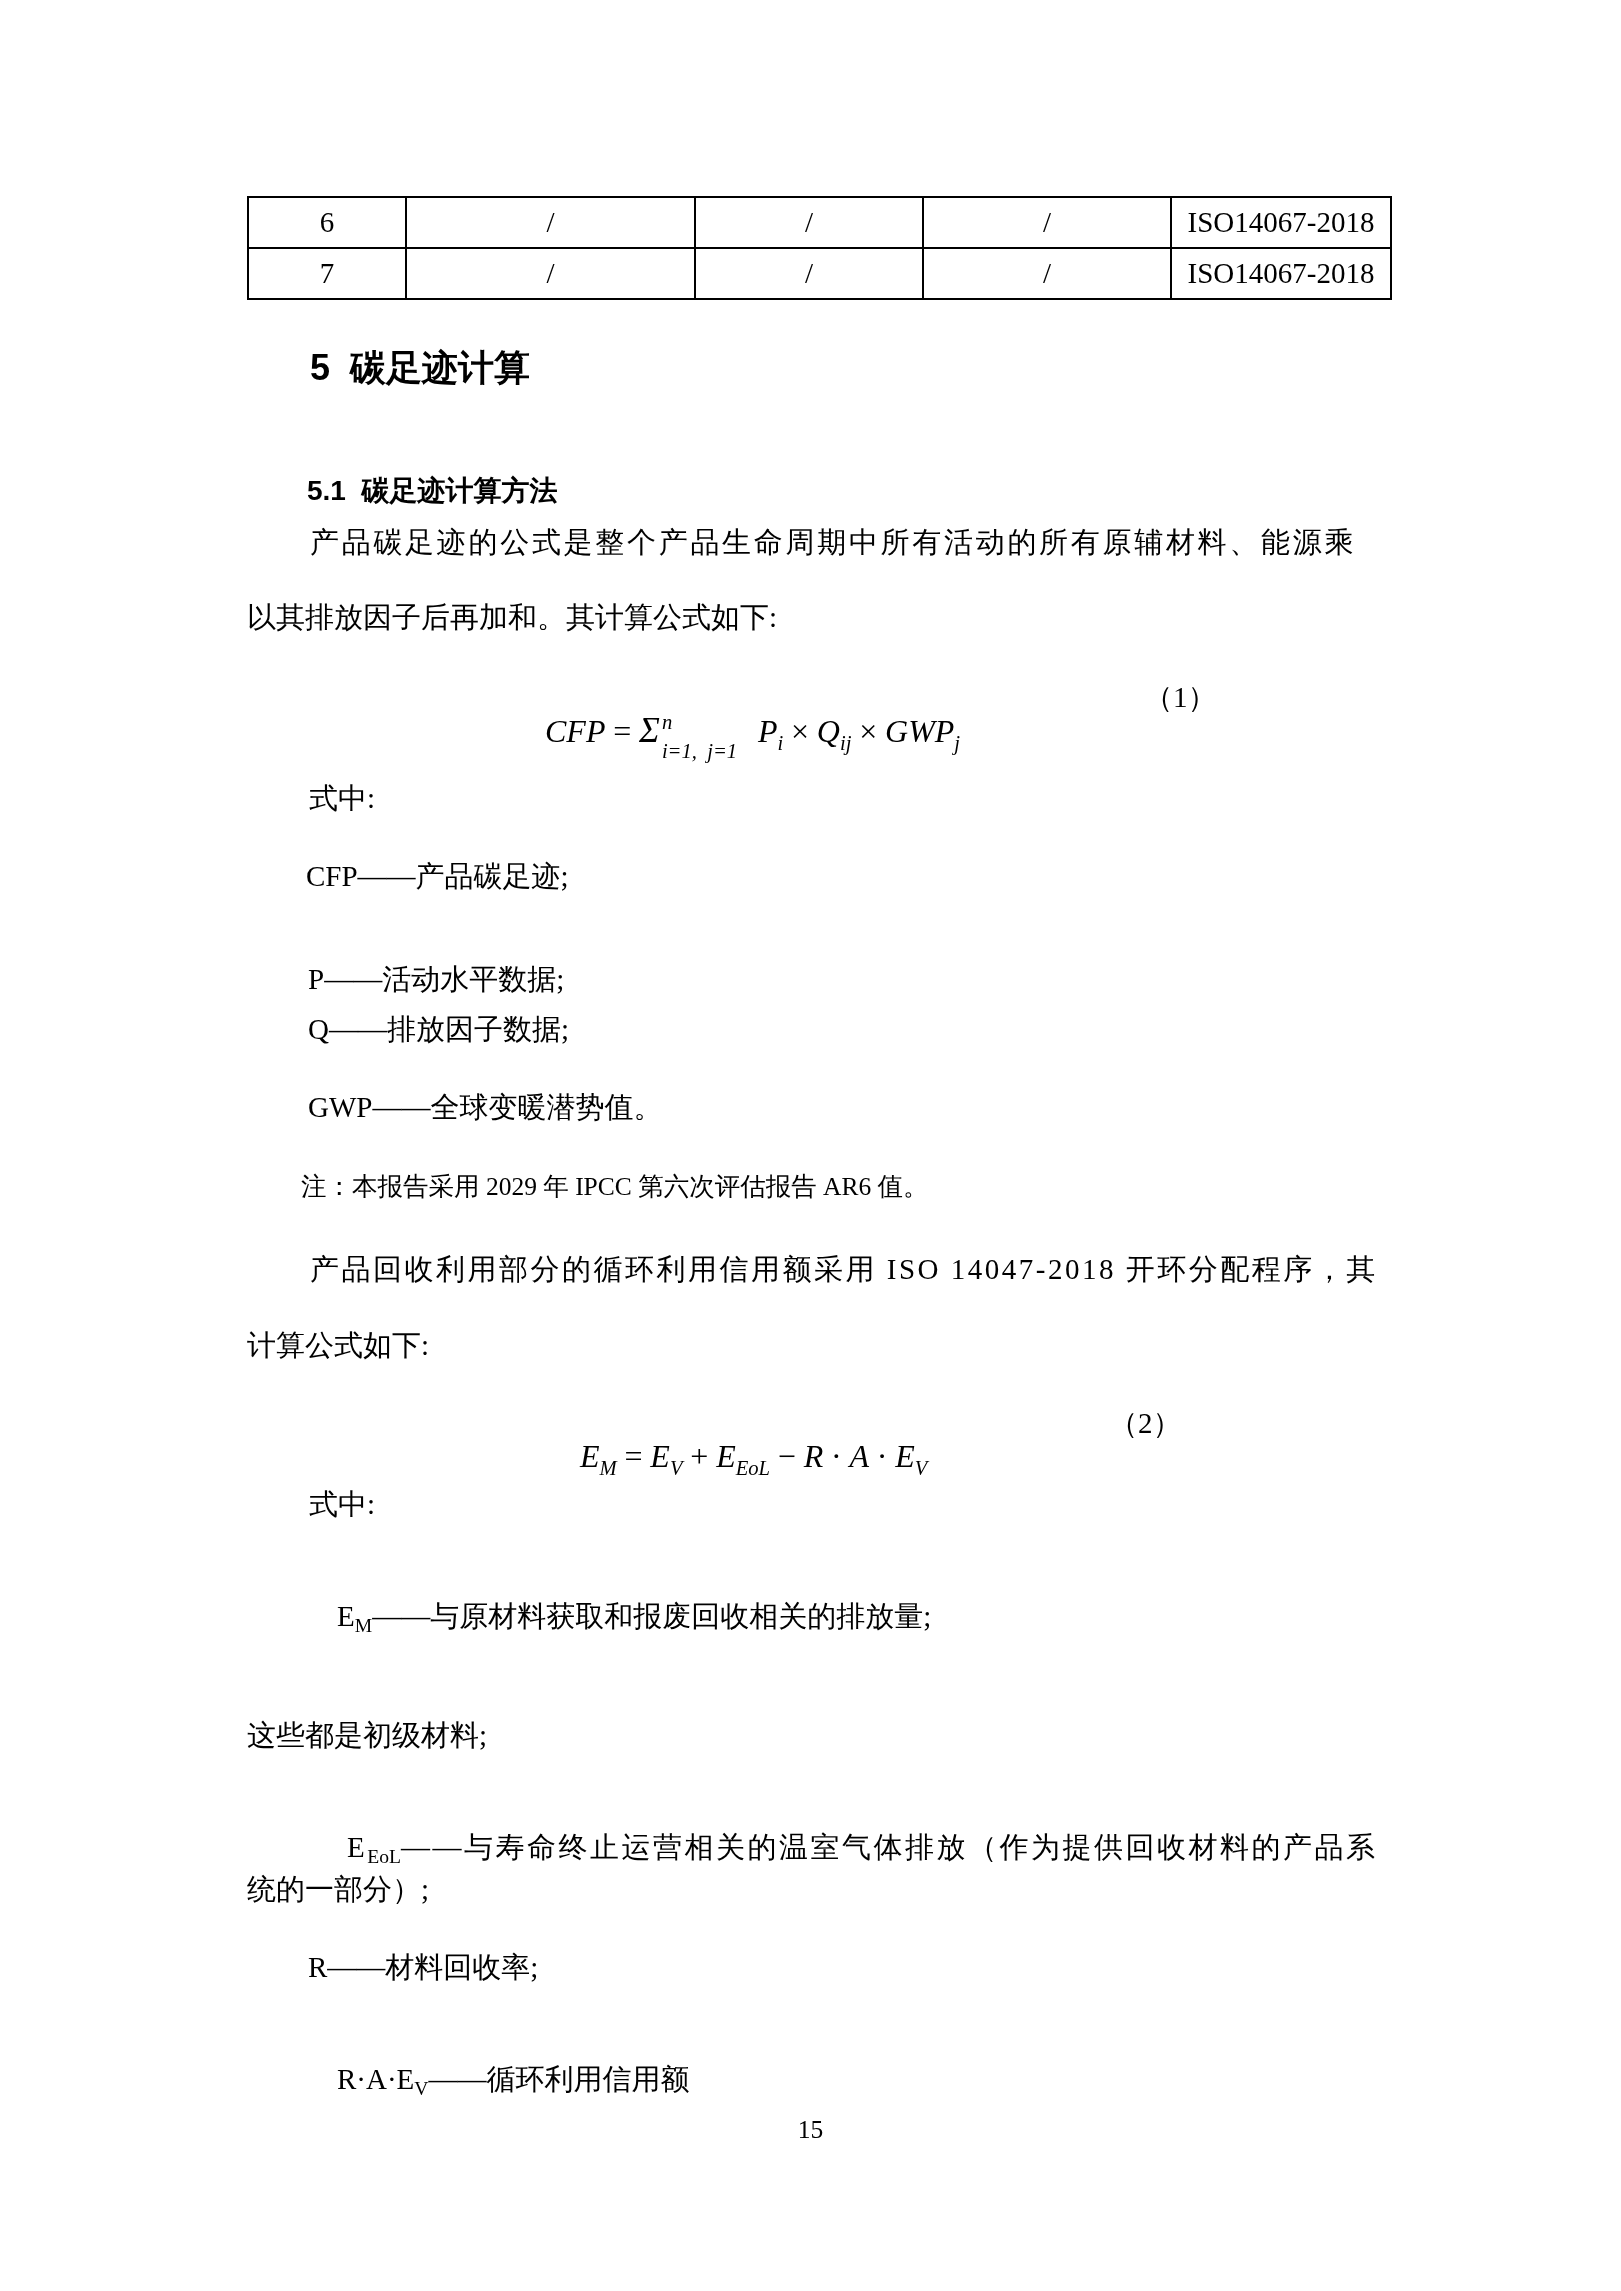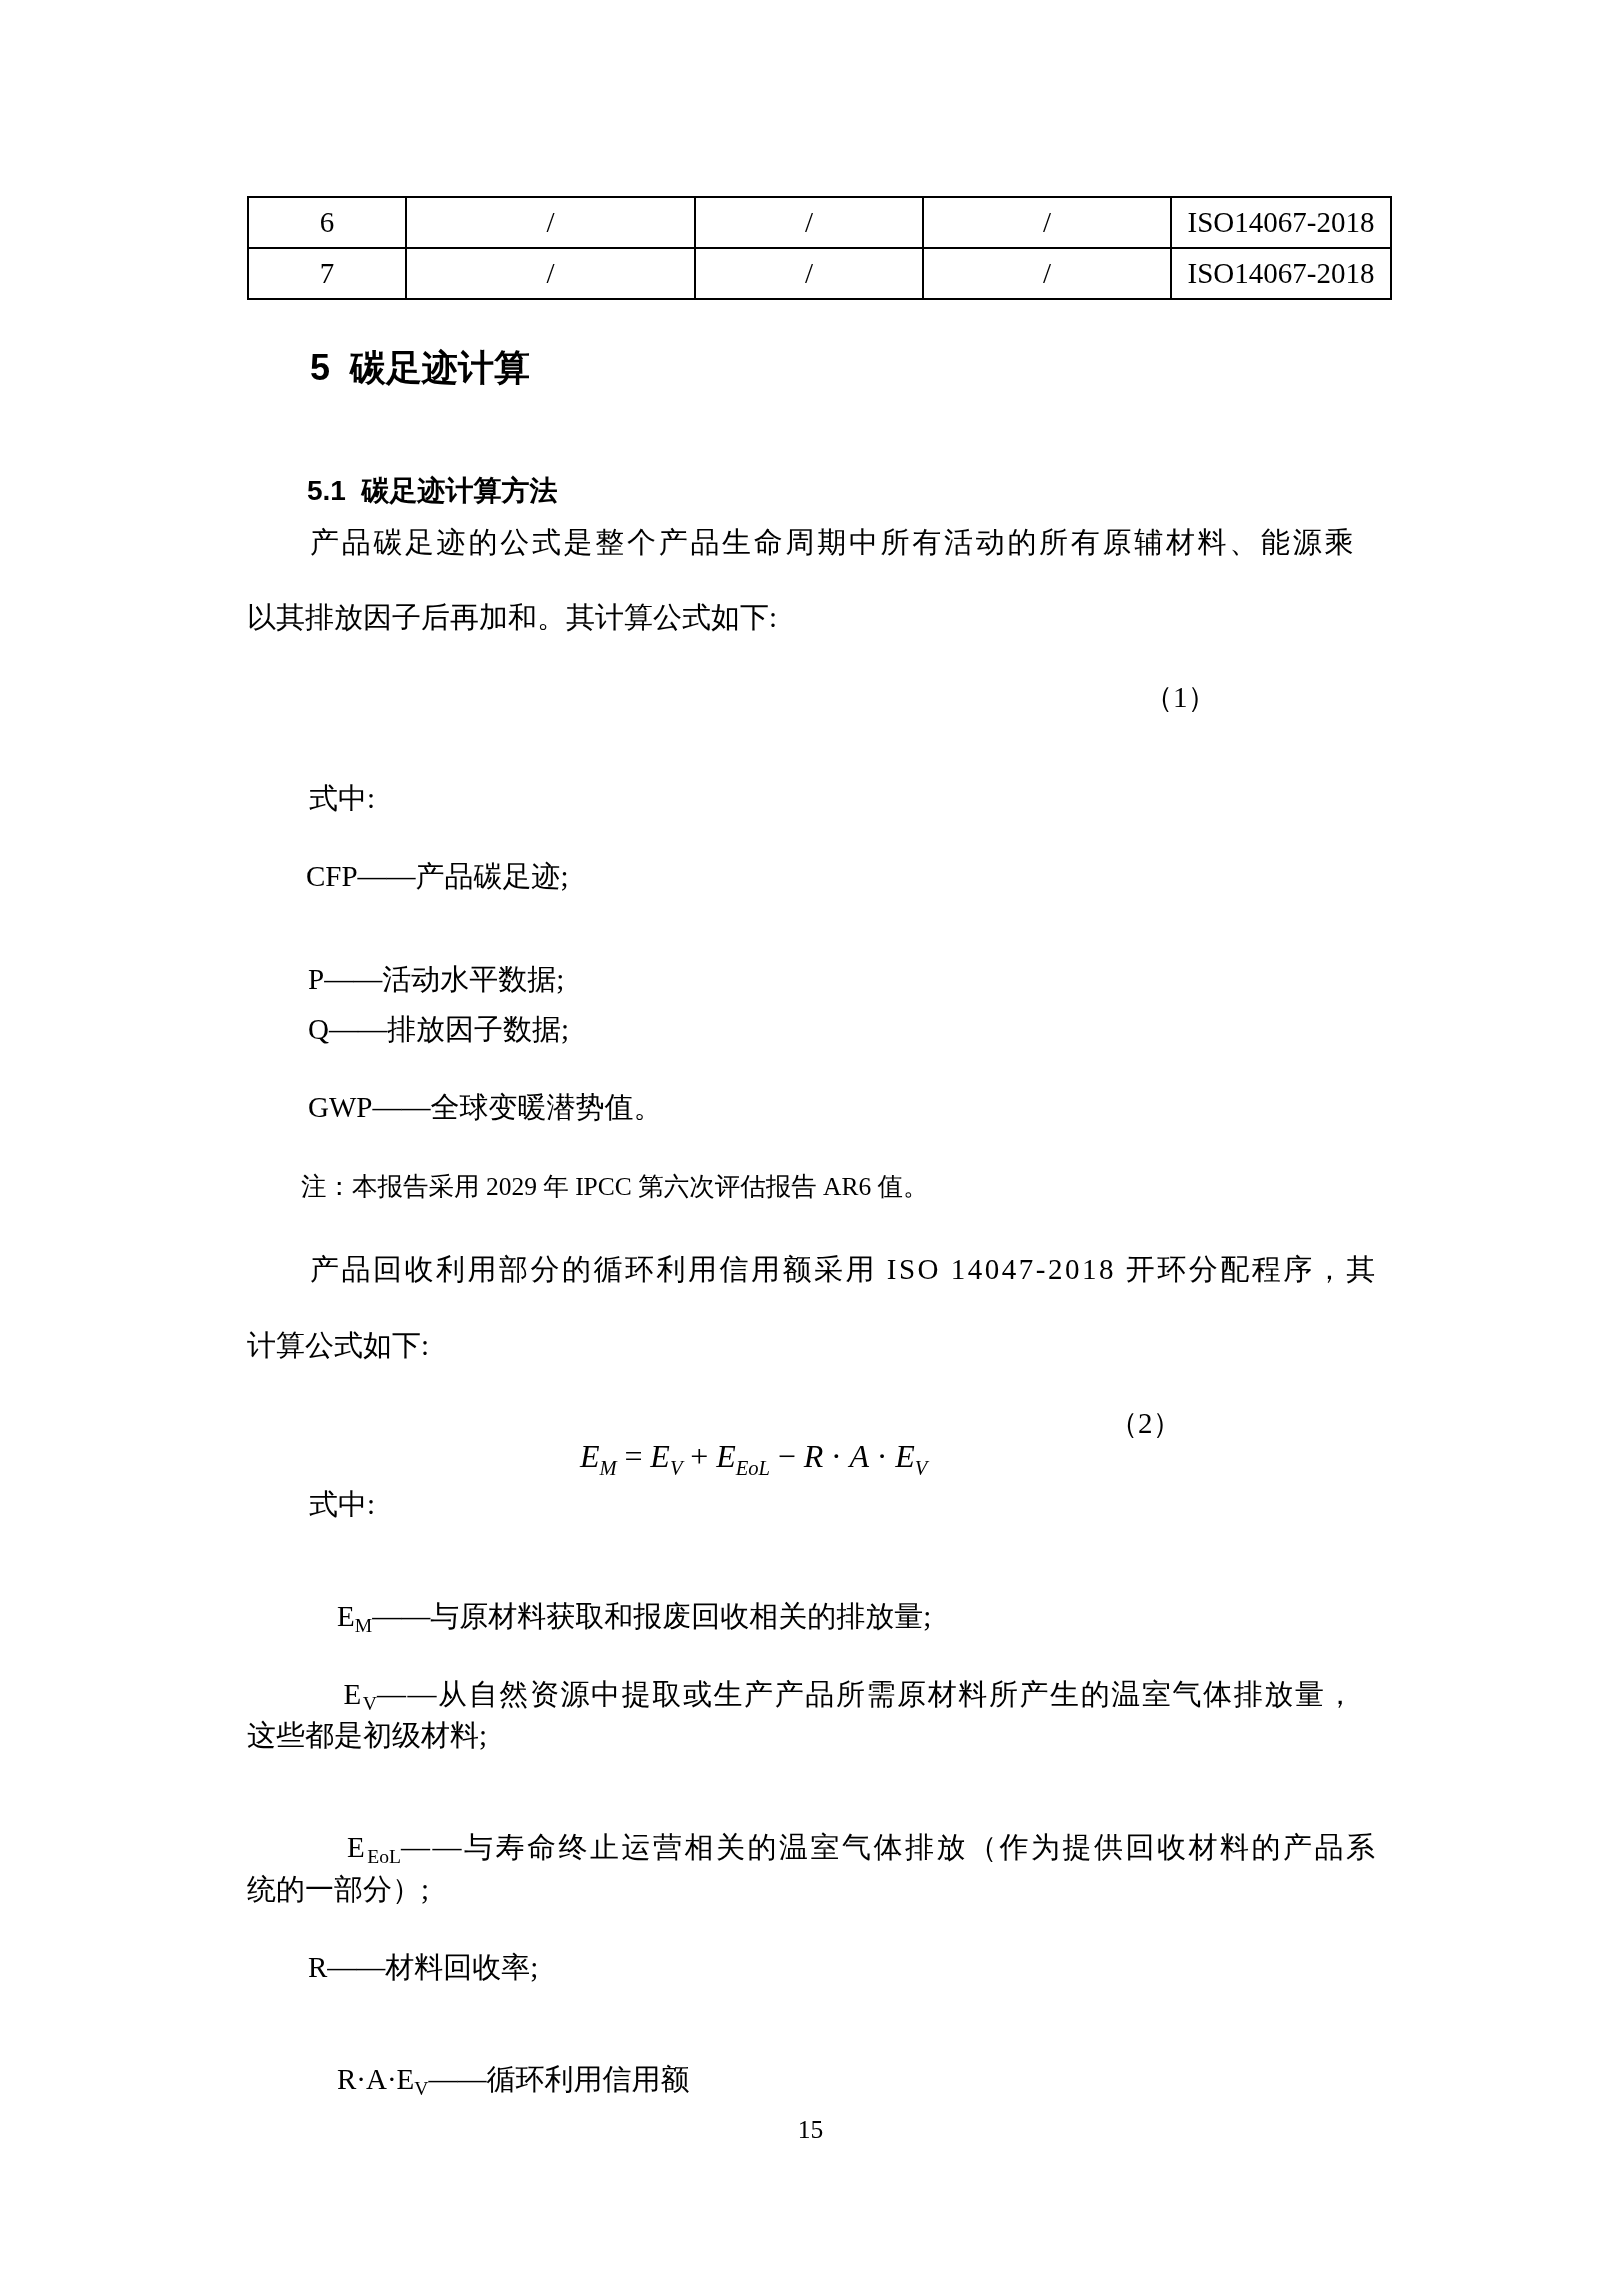--- a/index.html
+++ b/index.html
@@ -118,20 +118,23 @@
     </tbody>
   </table>
 
   <div class="line h1" style="top:348px;left:310px">5  碳足迹计算</div>
   <div class="line h2" style="top:436px;left:307px">5.1  碳足迹计算方法</div>
 
   <div class="line ls-a" style="top:525px;left:310px">产品碳足迹的公式是整个产品生命周期中所有活动的所有原辅材料、能源乘</div>
   <div class="line" style="top:600px;left:247px">以其排放因子后再加和。其计算公式如下:</div>
 
   <div class="line formula" style="top:678px">
+    <span class="f-content" style="left:497px">
+      <i>CFP</i><span class="f-op">=</span><i class="f-sigma">Σ</i><span class="supsub"><i class="top">n</i><i class="bot">i=1,  j=1</i></span><i>P</i><sub class="fs">i</sub><span class="f-op">×</span><i>Q</i><sub class="fs">ij</sub><span class="f-op">×</span><i>GWP</i><sub class="fs">j</sub>
+    </span>
     <span class="f-num" style="left:1144px">（1）</span>
   </div>
 
   <div class="line" style="top:781px;left:309px">式中:</div>
   <div class="line" style="top:859px;left:306px">CFP——产品碳足迹;</div>
   <div class="line" style="top:962px;left:308px">P——活动水平数据;</div>
   <div class="line" style="top:1012px;left:308px">Q——排放因子数据;</div>
   <div class="line" style="top:1090px;left:308px">GWP——全球变暖潜势值。</div>
 
   <div class="line small" style="top:1172px;left:301px">注：本报告采用 2029 年 IPCC 第六次评估报告 AR6 值。</div>
@@ -145,23 +148,20 @@
     </span>
     <span class="f-num" style="left:1109px">（2）</span>
   </div>
 
   <div class="line" style="top:1487px;left:309px">式中:</div>
 
   <div class="line" style="top:1564px;left:308px">
     <span>E</span><sub class="dsub">M</sub><span>——与原材料获取和报废回收相关的排放量;</span>
   </div>
 
-  <div class="line ls-c" style="top:1642px;left:308px">
-    <span>E</span><sub class="dsub">V</sub><span>——从自然资源中提取或生产产品所需原材料所产生的温室气体排放量，</span>
-  </div>
 
   <div class="line" style="top:1718px;left:247px">这些都是初级材料;</div>
 
   <div class="line ls-b" style="top:1795px;left:308px">
     <span>E</span><sub class="dsub">EoL</sub><span>——与寿命终止运营相关的温室气体排放（作为提供回收材料的产品系</span>
   </div>
 
   <div class="line" style="top:1872px;left:247px">统的一部分）;</div>
 
   <div class="line" style="top:1950px;left:308px">R——材料回收率;</div>

